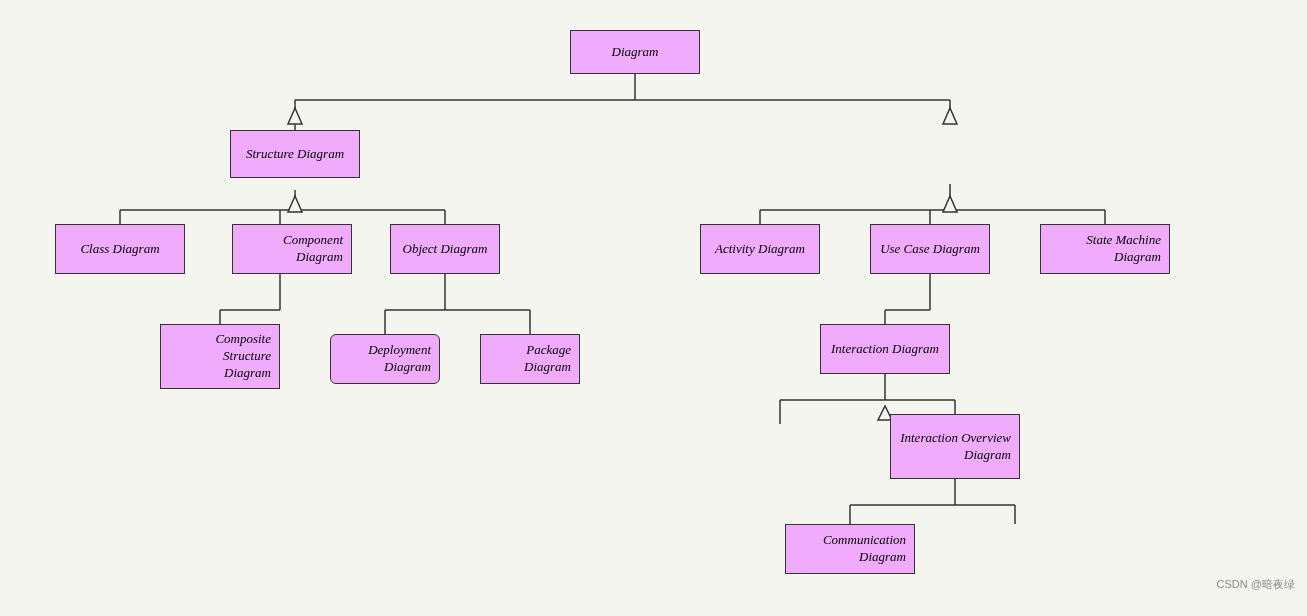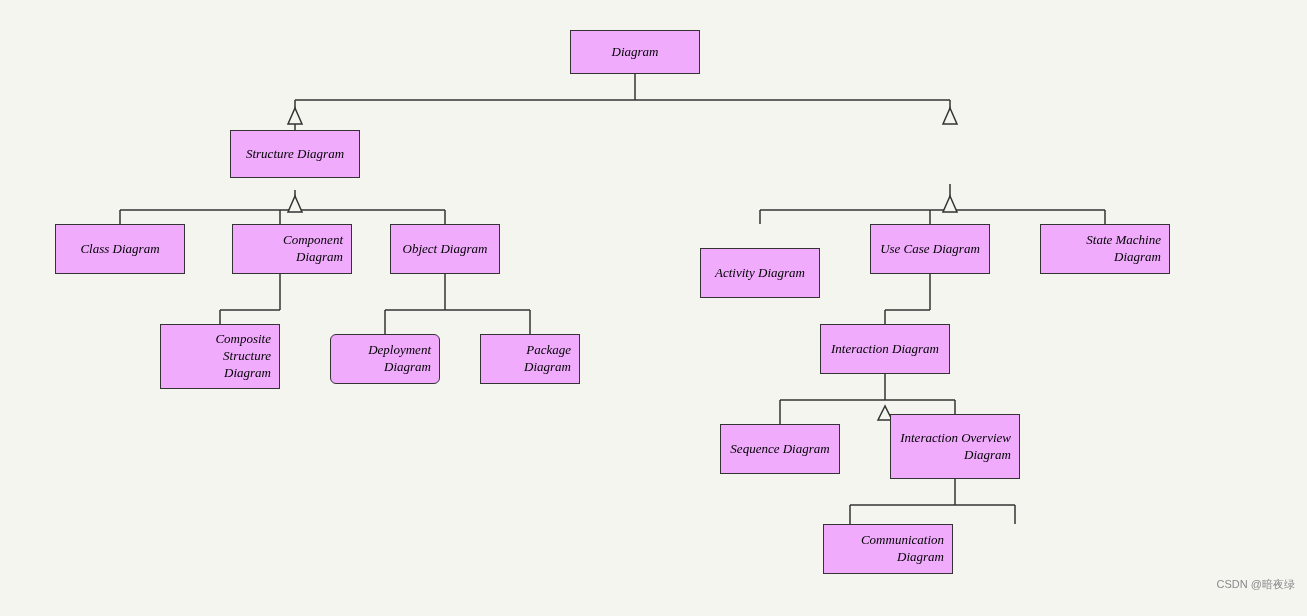--- a/index.html
+++ b/index.html
@@ -136,51 +136,47 @@
   <div class="node" style="left:330px; top:334px; width:110px; height:50px;border-radius:6px;">
     <span>Deployment
 Diagram</span>
   </div>
 
   <div class="node" style="left:480px; top:334px; width:100px; height:50px;">
     <span>Package
 Diagram</span>
   </div>
 
-  <div class="node" style="left:700px; top:224px; width:120px; height:50px;margin-top:24px;">
+  <div class="node" style="left:700px; top:224px; width:120px; height:50px;">
     <span>Activity
 Diagram</span>
   </div>
 
   <div class="node" style="left:1040px; top:224px; width:130px; height:50px;">
     <span>State Machine
 Diagram</span>
   </div>
 
   <div class="node" style="left:870px; top:224px; width:120px; height:50px;">
     <span>Use Case
 Diagram</span>
   </div>
 
   <div class="node" style="left:820px; top:324px; width:130px; height:50px;">
     <span>Interaction
 Diagram</span>
   </div>
 
-  <div class="node" style="left:720px; top:424px; width:120px; height:50px;">
-    <span>Sequence
-Diagram</span>
-  </div>
 
   <div class="node" style="left:890px; top:414px; width:130px; height:65px;">
     <span>Interaction
 Overview
 Diagram</span>
   </div>
 
-  <div class="node" style="left:823px; top:524px; width:130px; height:50px;padding-left:26px;">
+  <div class="node" style="left:785px; top:524px; width:130px; height:50px;padding-left:26px;">
     <span>Communication
 Diagram</span>
   </div>
 
 
   <div class="watermark">CSDN @暗夜绿</div>
 </div>
 
 </body></html>

